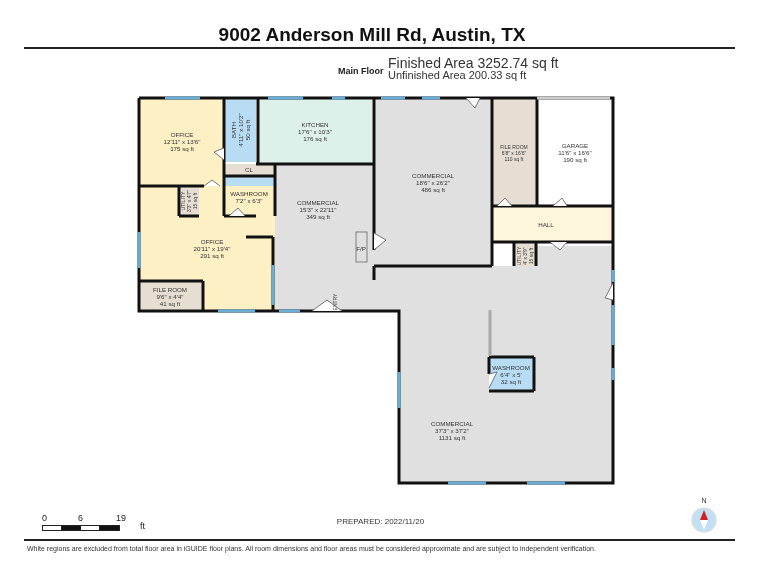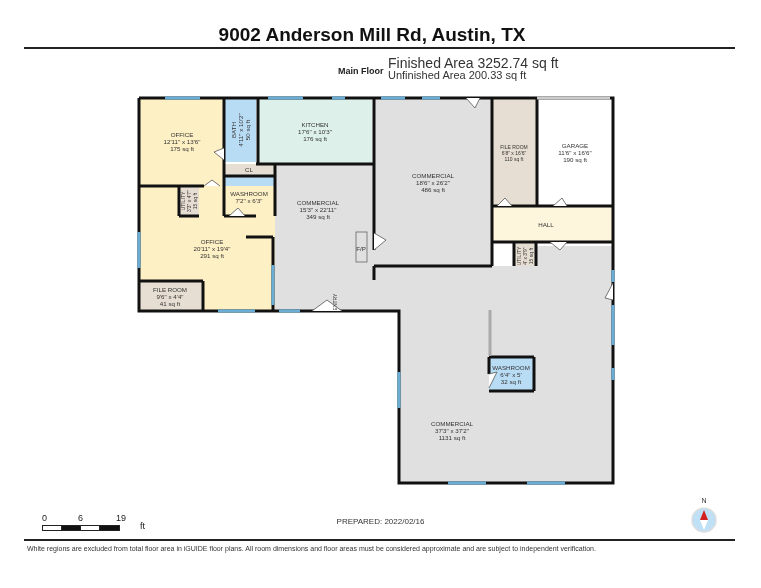--- a/index.html
+++ b/index.html
@@ -192,21 +192,21 @@
   <span class="t" style="left:0">0</span>
   <span class="t" style="left:36px">6</span>
   <span class="t" style="left:74px">19</span>
   <span class="bar" style="left:0;background:#fff"></span>
   <span class="bar" style="left:19px;background:#111"></span>
   <span class="bar" style="left:38px;background:#fff"></span>
   <span class="bar" style="left:57px;background:#111"></span>
   <span class="t" style="left:98px;top:8px">ft</span>
 </div>
 
-<div class="prepared">PREPARED: 2022/02/16</div>
+<div class="prepared">PREPARED: 2022/11/20</div>
 
 <div class="compass">
   <svg width="30" height="38">
     <text x="15" y="7" font-size="7" text-anchor="middle" fill="#333" font-family="Liberation Sans, sans-serif">N</text>
     <circle cx="15" cy="24" r="12" fill="#bfe0f5" stroke="#ddd" stroke-width="1.5"></circle>
     <polygon points="15,14 19,24 11,24" fill="#d32020"></polygon>
     <polygon points="15,34 19,24 11,24" fill="#ffffff"></polygon>
   </svg>
 </div>
 

